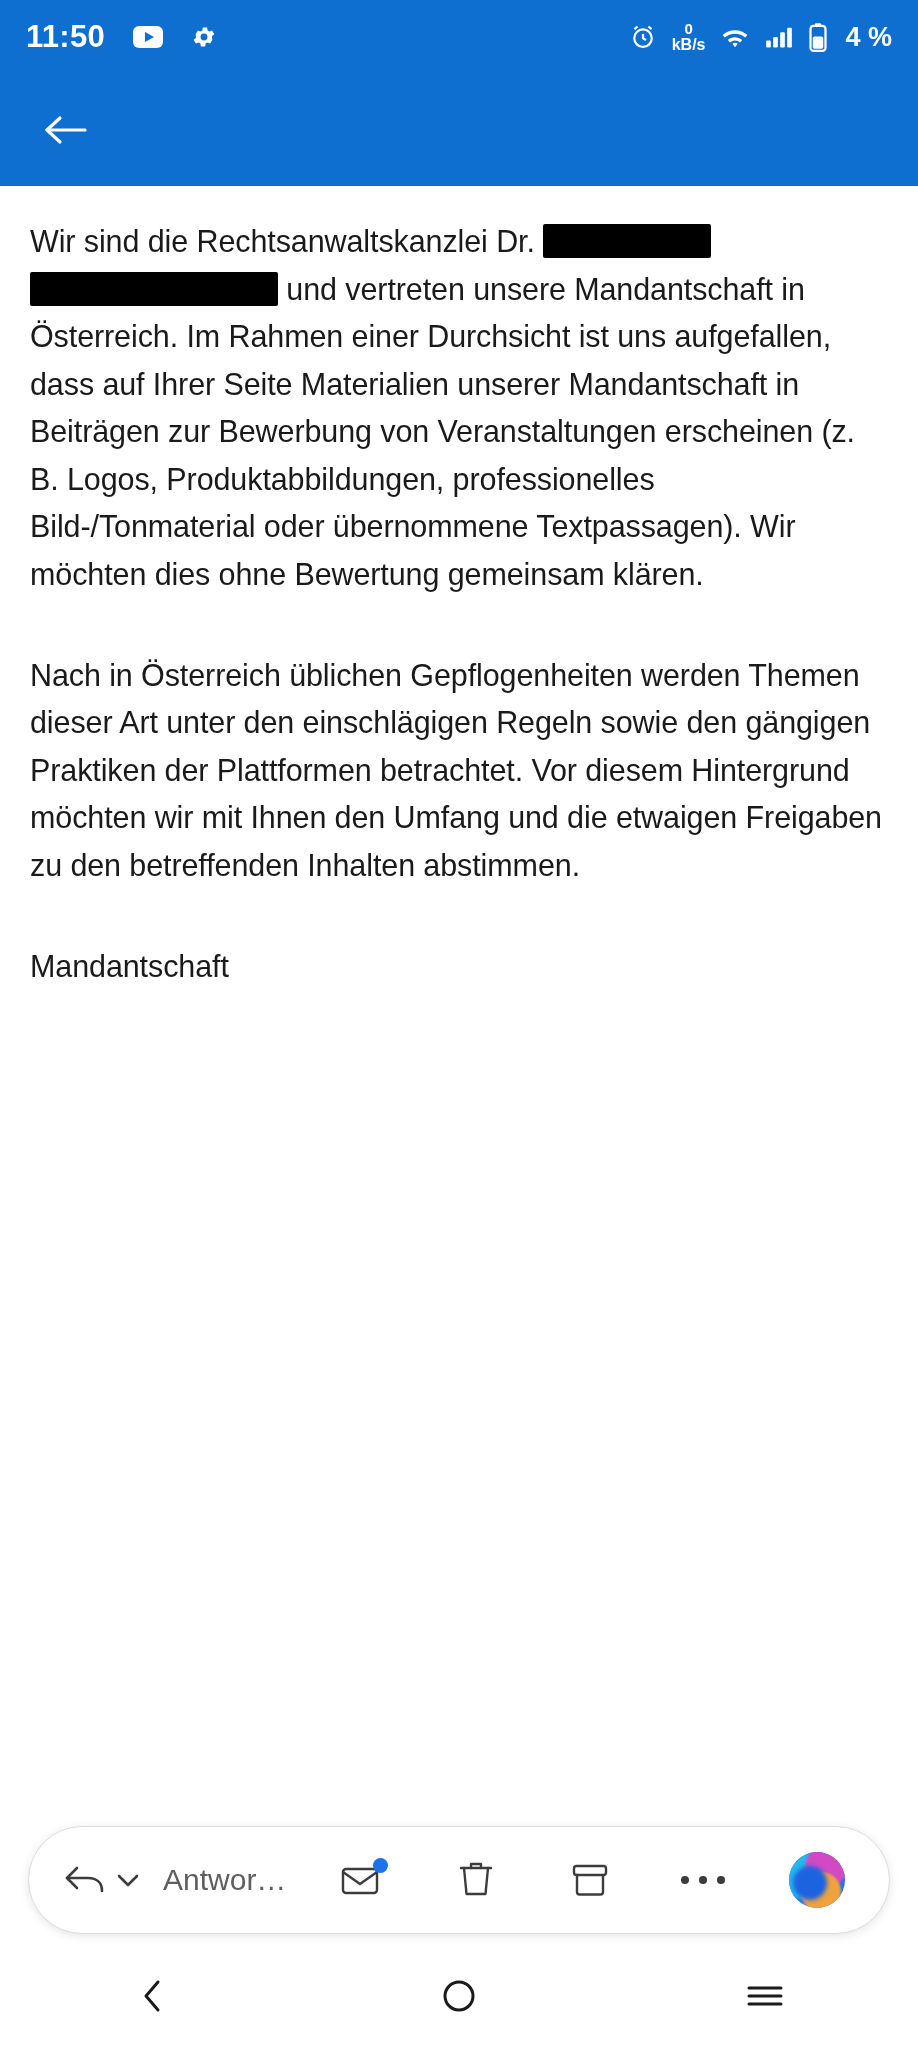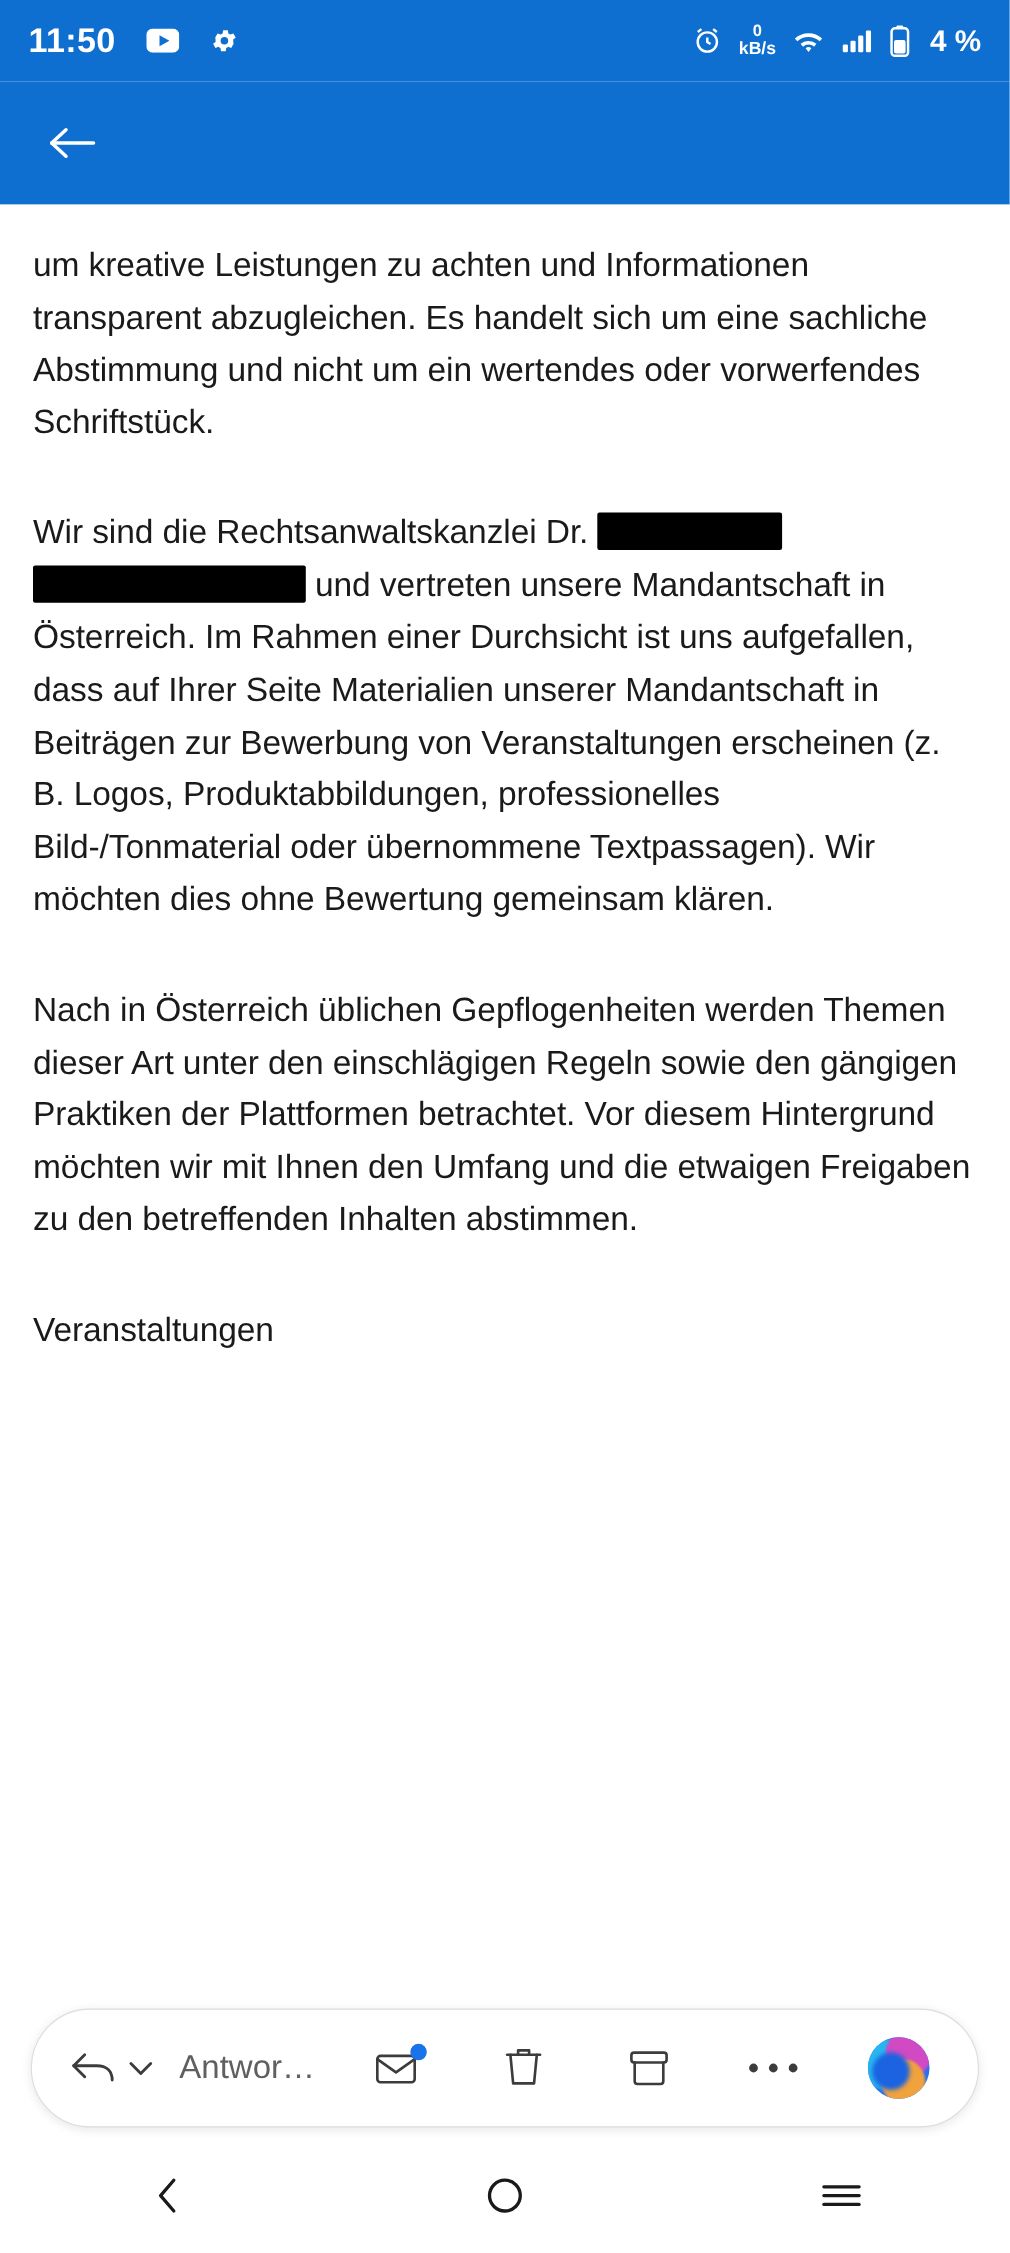--- a/index.html
+++ b/index.html
@@ -270,29 +270,28 @@
     </div>
   </div>
 
   <div class="body-wrap">
     <div class="body-inner">
 
       <div class="clip-top">
         
       </div>
 
-      <p class="para">um kreative Leistungen zu achten und Informationen transparent abzugleichen. Es handelt sich um eine sachliche Abstimmung und nicht um ein wertendes oder vorwerfendes Schriftstück.</p>
 
       <p class="para">
         <span>Wir sind die Rechtsanwaltskanzlei Dr. </span><span class="redact redact-a"></span><span class="redact redact-b"></span><span> und vertreten unsere Mandantschaft in Österreich. Im Rahmen einer Durchsicht ist uns aufgefallen, dass auf Ihrer Seite Materialien unserer Mandantschaft in Beiträgen zur Bewerbung von Veranstaltungen erscheinen (z. B. Logos, Produktabbildungen, professionelles Bild-/Tonmaterial oder übernommene Textpassagen). Wir möchten dies ohne Bewertung gemeinsam klären.</span>
       </p>
 
       <p class="para">Nach in Österreich üblichen Gepflogenheiten werden Themen dieser Art unter den einschlägigen Regeln sowie den gängigen Praktiken der Plattformen betrachtet. Vor diesem Hintergrund möchten wir mit Ihnen den Umfang und die etwaigen Freigaben zu den betreffenden Inhalten abstimmen.</p>
 
-      <p class="para">Veranstaltungen</p>
+      <p class="para">Mandantschaft</p>
     </div>
   </div>
 
   <div class="actionbar">
     <div class="reply-group">
       <span class="ic">
         <svg width="46" height="36" viewBox="0 0 46 36" fill="none" stroke="#3c3c3c" stroke-width="2.6" stroke-linecap="round" stroke-linejoin="round">
           <path d="M14 6 4 16l10 10"></path>
           <path d="M4 16h21c9 0 14 5 14 13"></path>
         </svg>

